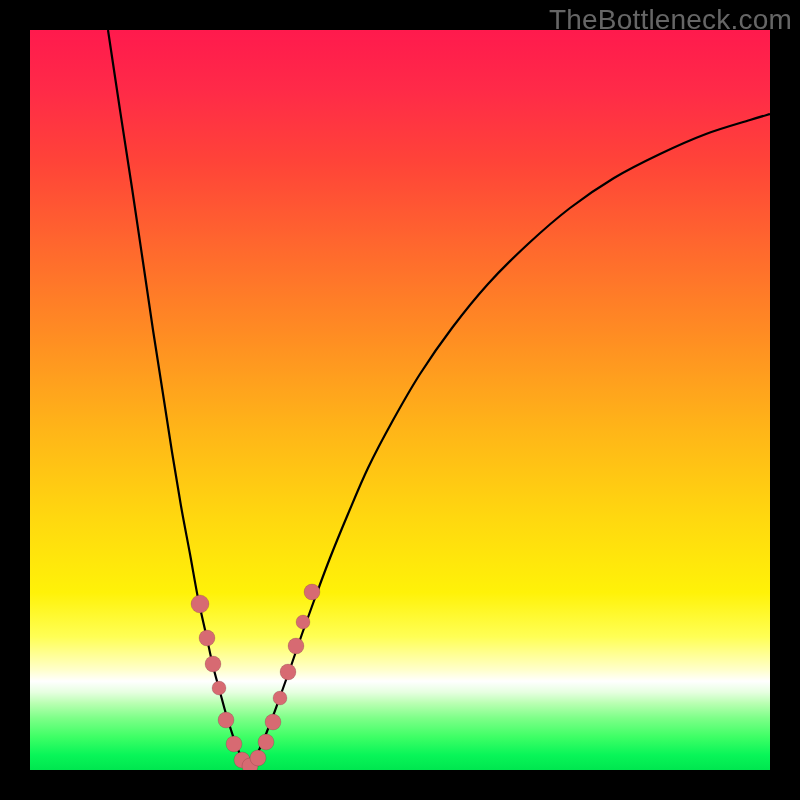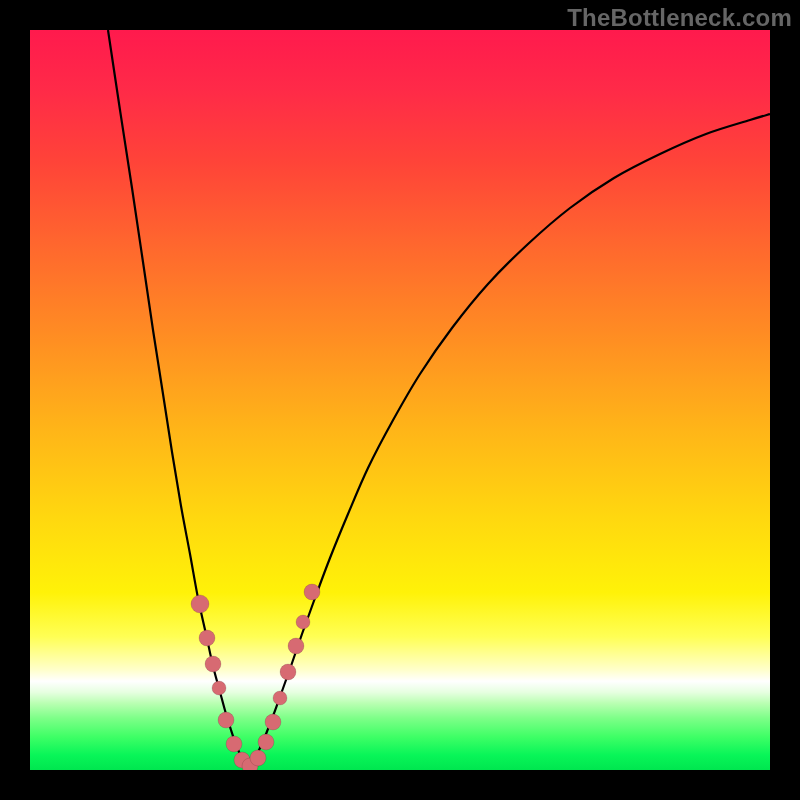--- a/index.html
+++ b/index.html
@@ -19,21 +19,21 @@
     #ffffcc 86.5%,
     #ffffff 88%,
     #e6ffe0 89.5%,
     #b9ffb2 91%,
     #7dff88 93%,
     #3fff66 95.5%,
     #08f558 98%,
     #00e64f 100%);
 }
 svg.curve{position:absolute;inset:0}
-.watermark{position:absolute;top:4px;right:8px;color:#666;font-size:24px;font-weight:700;letter-spacing:.2px}
+.watermark{position:absolute;top:4px;right:8px;color:#666;font-size:28px;font-weight:400;letter-spacing:.2px}
 circle.dot{fill:#d76a72;stroke:rgba(0,0,0,.25);stroke-width:.5}
 </style>
 </head>
 <body>
 
 <div class="frame">
   <div class="plot">
     <div class="gradient"></div>
     <svg class="curve" viewBox="0 0 740 740" preserveAspectRatio="none">
       <path id="curve-path" fill="none" stroke="#000000" stroke-width="2.2" d="M 78 0 C 80 13.333333333333334, 86 53.66666666666667, 90 80 C 94 106.33333333333333, 98.16666666666667 132.66666666666666, 102 158 C 105.83333333333333 183.33333333333334, 109.5 208.33333333333334, 113 232 C 116.5 255.66666666666666, 119.66666666666667 278, 123 300 C 126.33333333333333 322, 129.83333333333334 343.6666666666667, 133 364 C 136.16666666666666 384.3333333333333, 139 403.3333333333333, 142 422 C 145 440.6666666666667, 148 459, 151 476 C 154 493, 157.16666666666666 508.6666666666667, 160 524 C 162.83333333333334 539.3333333333334, 165.33333333333334 554.6666666666666, 168 568 C 170.66666666666666 581.3333333333334, 173.5 592.6666666666666, 176 604 C 178.5 615.3333333333334, 180.66666666666666 626.3333333333334, 183 636 C 185.33333333333334 645.6666666666666, 187.83333333333334 654, 190 662 C 192.16666666666666 670, 194.16666666666666 677.6666666666666, 196 684 C 197.83333333333334 690.3333333333334, 199.5 695.3333333333334, 201 700 C 202.5 704.6666666666666, 203.66666666666666 708.3333333333334, 205 712 C 206.33333333333334 715.6666666666666, 207.83333333333334 719.1666666666666, 209 722 C 210.16666666666666 724.8333333333334, 211 727, 212 729 C 213 731, 214 732.8333333333334, 215 734 C 216 735.1666666666666, 217.5 735.6666666666666, 218 736 C 218.5 736.3333333333334, 217.5 736.3333333333334, 218 736 C 218.5 735.6666666666666, 219.83333333333334 735.3333333333334, 221 734 C 222.16666666666666 732.6666666666666, 223.5 730.6666666666666, 225 728 C 226.5 725.3333333333334, 228.16666666666666 722, 230 718 C 231.83333333333334 714, 233.83333333333334 709.3333333333334, 236 704 C 238.16666666666666 698.6666666666666, 240.5 692.6666666666666, 243 686 C 245.5 679.3333333333334, 248 672.3333333333334, 251 664 C 254 655.6666666666666, 257.5 646, 261 636 C 264.5 626, 268 615.3333333333334, 272 604 C 276 592.6666666666666, 280.3333333333333 580.6666666666666, 285 568 C 289.6666666666667 555.3333333333334, 294.5 542, 300 528 C 305.5 514, 311.6666666666667 499, 318 484 C 324.3333333333333 469, 330.6666666666667 453.3333333333333, 338 438 C 345.3333333333333 422.6666666666667, 353.3333333333333 407.6666666666667, 362 392 C 370.6666666666667 376.3333333333333, 380 359.6666666666667, 390 344 C 400 328.3333333333333, 410.6666666666667 313, 422 298 C 433.3333333333333 283, 445.3333333333333 268, 458 254 C 470.6666666666667 240, 484.3333333333333 226.66666666666666, 498 214 C 511.6666666666667 201.33333333333334, 525.6666666666666 189, 540 178 C 554.3333333333334 167, 569 157, 584 148 C 599 139, 614.6666666666666 131.33333333333334, 630 124 C 645.3333333333334 116.66666666666667, 661 109.66666666666667, 676 104 C 691 98.33333333333333, 709.3333333333334 93.33333333333333, 720 90 C 730.6666666666666 86.66666666666667, 736.6666666666666 85, 740 84"></path>

